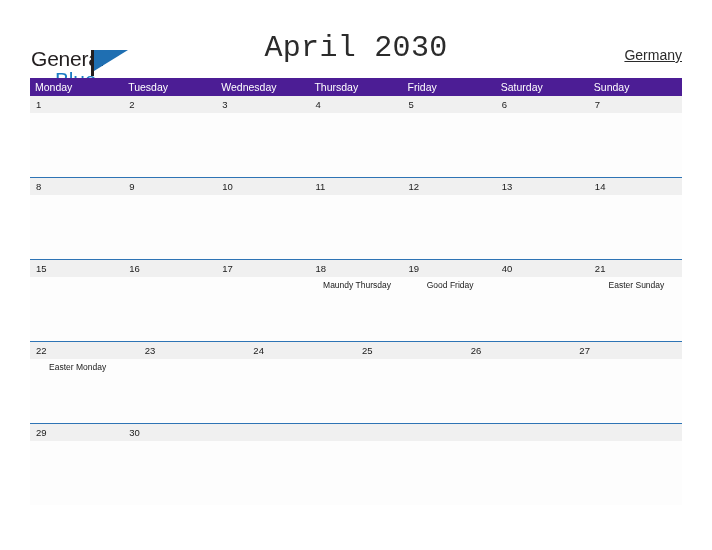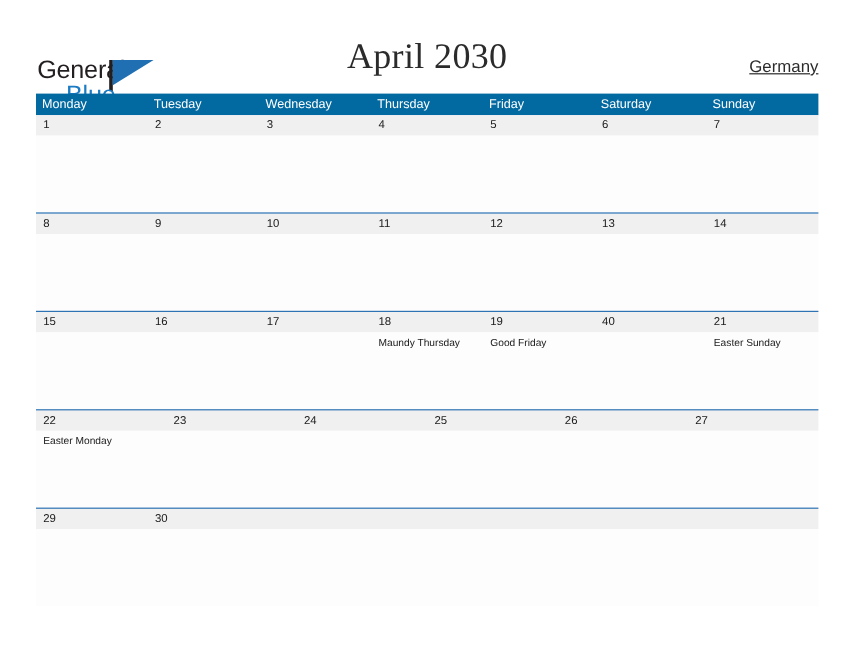--- a/index.html
+++ b/index.html
@@ -74,21 +74,21 @@
   }
 
   .cal-title {
     position: absolute;
     left: 0;
     right: 0;
     top: 31px;
     text-align: center;
     font-size: 30px;
     color: #2b2b2b;
-    font-family: Liberation Serif, serif;
+    font-family: Liberation Mono, monospace;
     font-weight: normal;
     letter-spacing: 0.3px;
   }
 
   .cal-region {
     position: absolute;
     right: 30px;
     top: 47px;
     font-size: 14px;
     color: #2b2b2b;
@@ -98,21 +98,21 @@
   
   .calendar {
     position: absolute;
     left: 30px;
     top: 78px;
     width: 652px;
   }
 
   .weekday-row {
     display: flex;
-    background: #0369a1;
+    background: #4c1d95;
     height: 18px;
   }
   .weekday-cell {
     flex: 1 1 0;
     color: #ffffff;
     font-size: 10.5px;
     line-height: 18px;
     padding-left: 5px;
     box-sizing: border-box;
     white-space: nowrap;
@@ -147,20 +147,21 @@
     color: #1a1a1a;
   }
   .day-cell-event {
     flex: 1 1 0;
     font-size: 8.5px;
     line-height: 1.35;
     padding: 3px 4px 0 6px;
     box-sizing: border-box;
     color: #1a1a1a;
     word-wrap: break-word;
+    text-align: center;
   }
   .day-cell-num.empty,
   .day-cell-event.empty {
     color: transparent;
   }
 </style>
 </head>
 <body>
 
 <div class="page-header">

